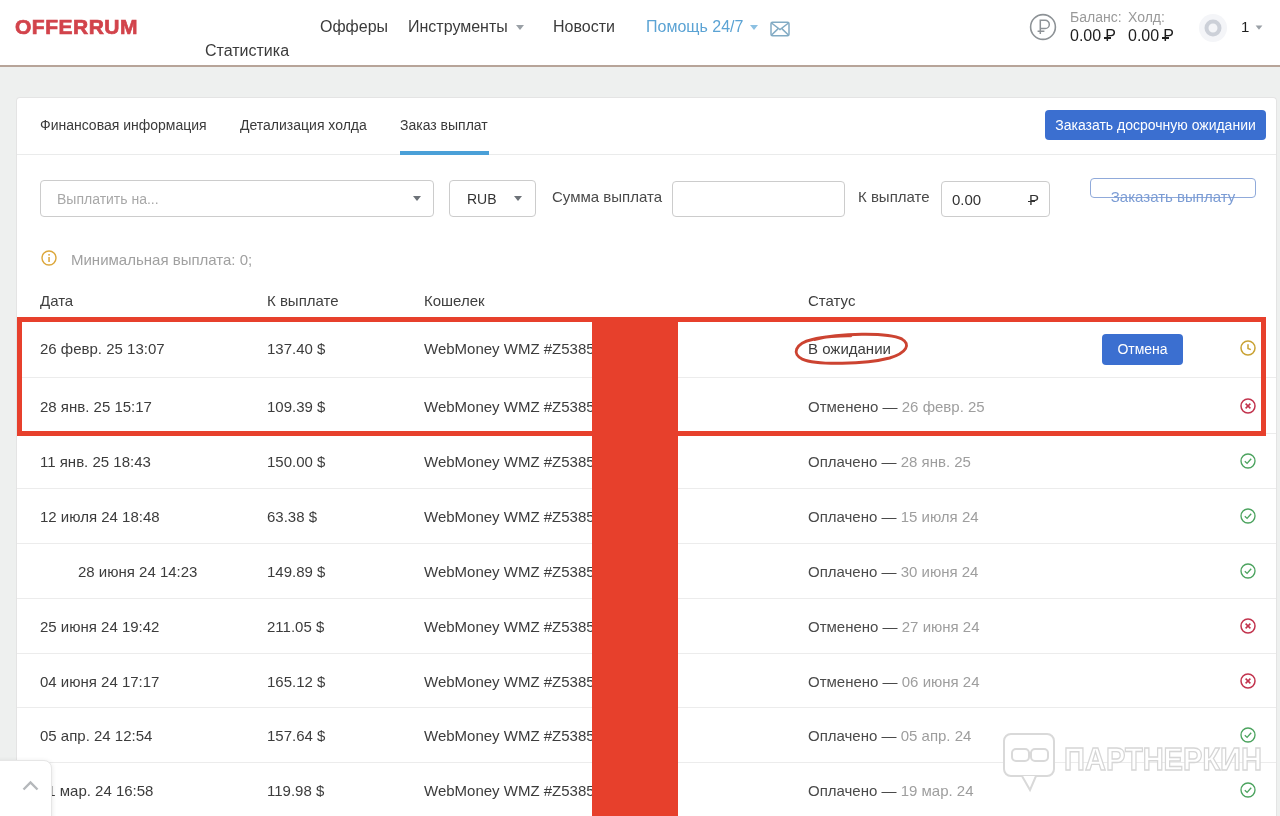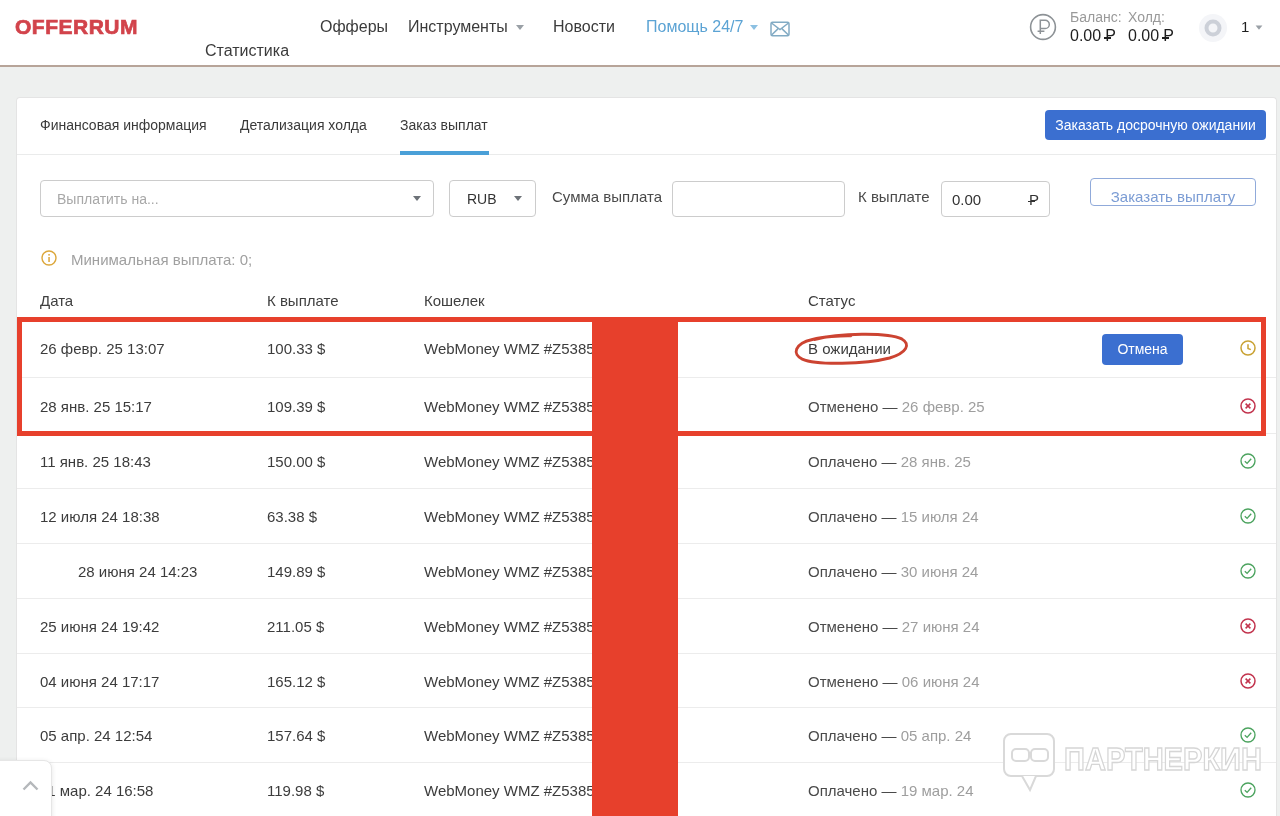--- a/index.html
+++ b/index.html
@@ -86,37 +86,37 @@
     <span style="position:absolute; left:17px; top:10px; font-size:14px; color:#333;">RUB</span>
   </div>
   <div class="caret" style="left:514px; top:196px; border-top-color:#6d7278;"></div>
   <div class="lbl" style="left:552px; top:188px;">Сумма выплата</div>
   <div class="inp" style="left:672px; top:181px; width:173px; height:36px;"></div>
   <div class="lbl" style="left:858px; top:188px;">К выплате</div>
   <div class="inp" style="left:941px; top:181px; width:109px; height:36px;">
     <span style="position:absolute; left:10px; top:9px; font-size:15px; color:#333;">0.00</span>
     <span class="rub" style="position:absolute; right:10px; top:9px; font-size:15px; color:#333;">Р<span class="bar"></span></span>
   </div>
-  <div class="btn-outline" style="left:1090px; top:178px; width:166px; height:28px; line-height:36px;">Заказать выплату</div>
+  <div class="btn-outline" style="left:1090px; top:178px; width:166px; height:20px; line-height:36px;">Заказать выплату</div>
 
   <svg class="abs" style="left:41px; top:250px;" width="16" height="16" viewBox="0 0 16 16">
     <circle cx="8" cy="8" r="7" fill="none" stroke="#dca73b" stroke-width="1.4"></circle>
     <rect x="7.3" y="7" width="1.5" height="5" fill="#dca73b"></rect>
     <rect x="7.3" y="4" width="1.5" height="1.6" fill="#dca73b"></rect>
   </svg>
   <div class="lbl gray" style="left:71px; top:251px; color:#a0a0a0;">Минимальная выплата: 0;</div>
 
   <div class="th" style="left:40px;">Дата</div>
   <div class="th" style="left:267px;">К выплате</div>
   <div class="th" style="left:424px;">Кошелек</div>
   <div class="th" style="left:808px;">Статус</div>
 
   <div class="row" style="top:318px; height:60px;">
     <div class="cell" style="left:23px;">26 февр. 25 13:07</div>
-    <div class="cell" style="left:250px;">100.33 $</div>
+    <div class="cell" style="left:250px;">137.40 $</div>
     <div class="cell" style="left:407px;">WebMoney WMZ #Z53853</div>
     <div class="cell" style="left:791px;">В ожидании</div>
     <div class="btn-blue" style="left:1085px; top:16px; width:81px; height:31px; line-height:31px;">Отмена</div>
     <svg class="cell icon" style="left:1223px;" width="16" height="16" viewBox="0 0 16 16">
       <circle cx="8" cy="8" r="7" fill="none" stroke="#c9a233" stroke-width="1.5"></circle>
       <path d="M8 4.2 L8 8.4 L10.8 9.6" fill="none" stroke="#c9a233" stroke-width="1.5"></path>
     </svg>
   </div>
   <div class="row" style="top:378px; height:56px;">
     <div class="cell" style="left:23px;">28 янв. 25 15:17</div>
@@ -132,21 +132,21 @@
     <div class="cell" style="left:23px;">11 янв. 25 18:43</div>
     <div class="cell" style="left:250px;">150.00 $</div>
     <div class="cell" style="left:407px;">WebMoney WMZ #Z53853</div>
     <div class="cell status-dark" style="left:791px;">Оплачено — <span class="gray">28 янв. 25</span></div>
     <svg class="cell icon" style="left:1223px;" width="16" height="16" viewBox="0 0 16 16">
       <circle cx="8" cy="8" r="7" fill="none" stroke="#4ba35e" stroke-width="1.35"></circle>
       <path d="M4.8 8.2 L7.1 10.4 L11.2 5.8" fill="none" stroke="#4ba35e" stroke-width="1.35"></path>
     </svg>
   </div>
   <div class="row" style="top:489px; height:55px;">
-    <div class="cell" style="left:23px;">12 июля 24 18:38</div>
+    <div class="cell" style="left:23px;">12 июля 24 18:48</div>
     <div class="cell" style="left:250px;">63.38 $</div>
     <div class="cell" style="left:407px;">WebMoney WMZ #Z53853</div>
     <div class="cell status-dark" style="left:791px;">Оплачено — <span class="gray">15 июля 24</span></div>
     <svg class="cell icon" style="left:1223px;" width="16" height="16" viewBox="0 0 16 16">
       <circle cx="8" cy="8" r="7" fill="none" stroke="#4ba35e" stroke-width="1.35"></circle>
       <path d="M4.8 8.2 L7.1 10.4 L11.2 5.8" fill="none" stroke="#4ba35e" stroke-width="1.35"></path>
     </svg>
   </div>
   <div class="row" style="top:544px; height:55px;">
     <div class="cell" style="left:33px;margin-left:28px;">28 июня 24 14:23</div>

